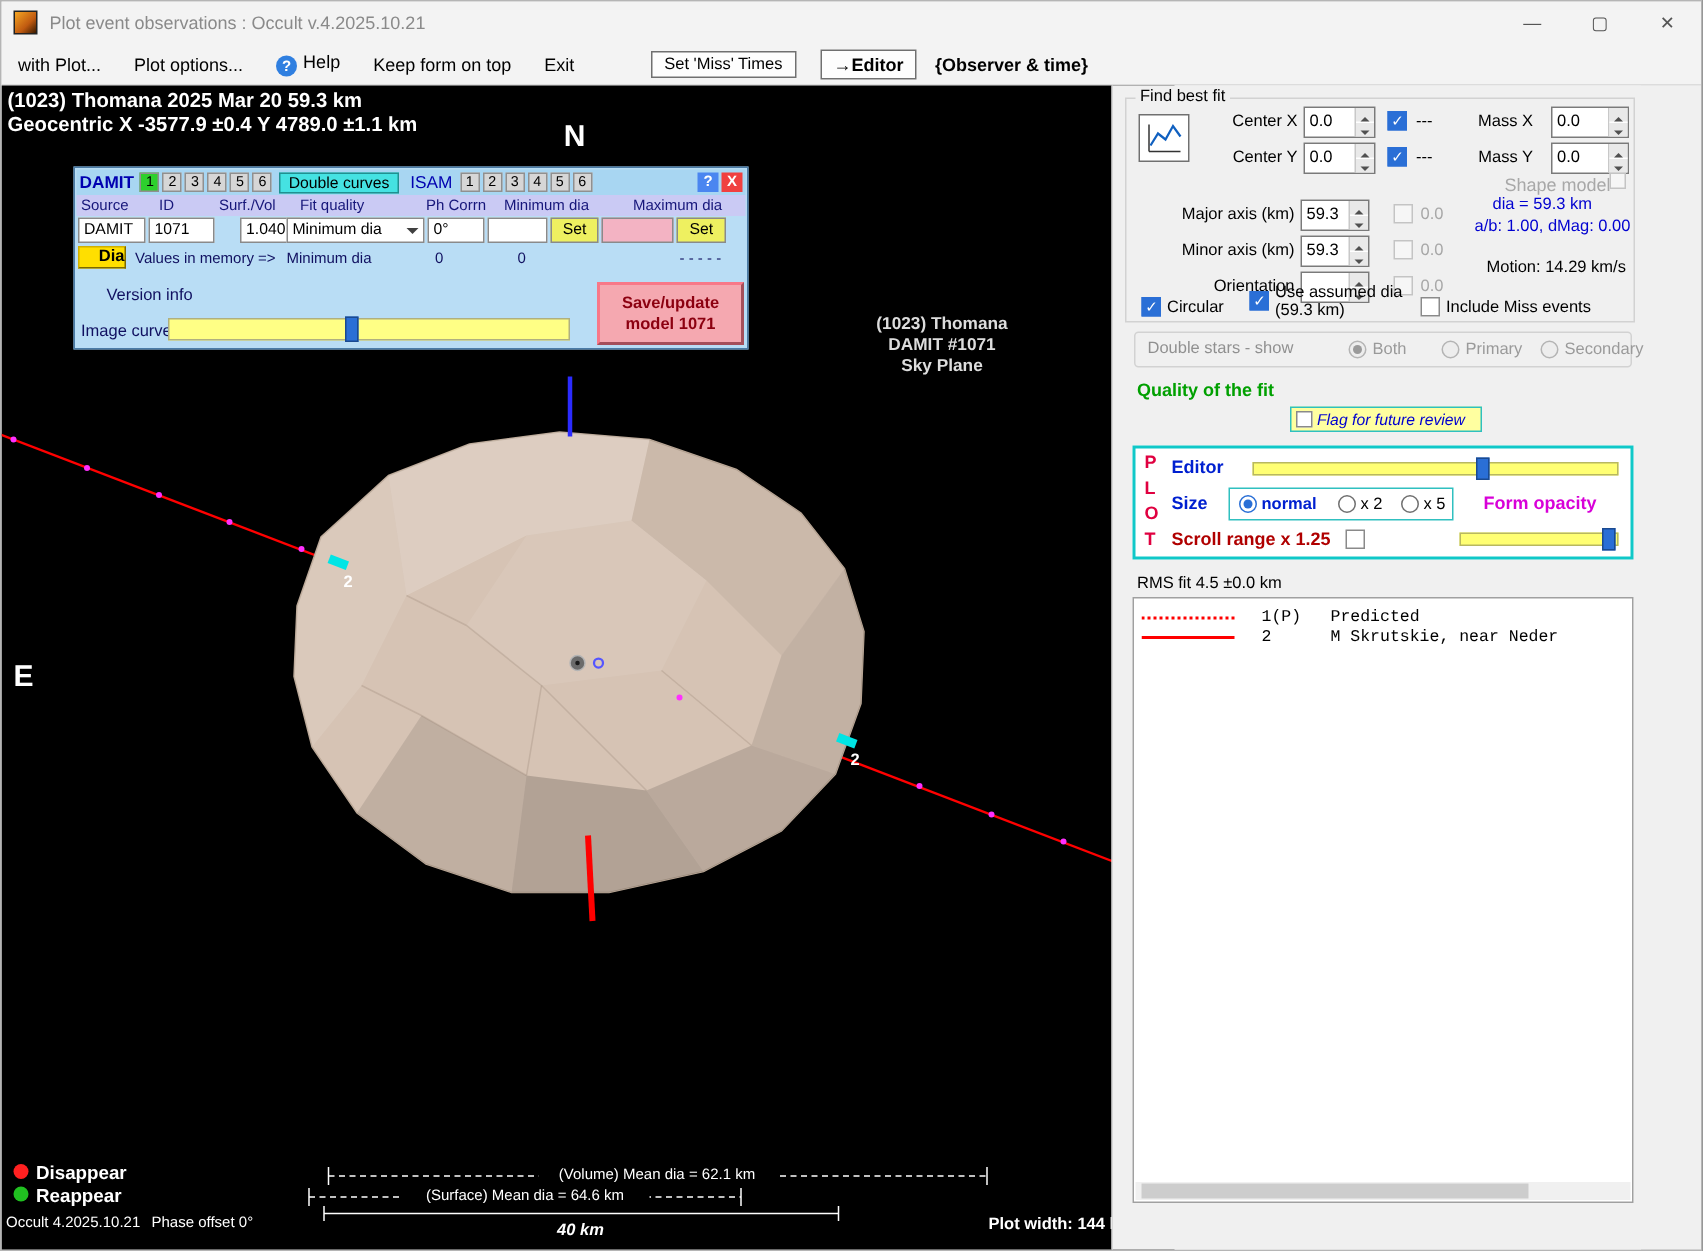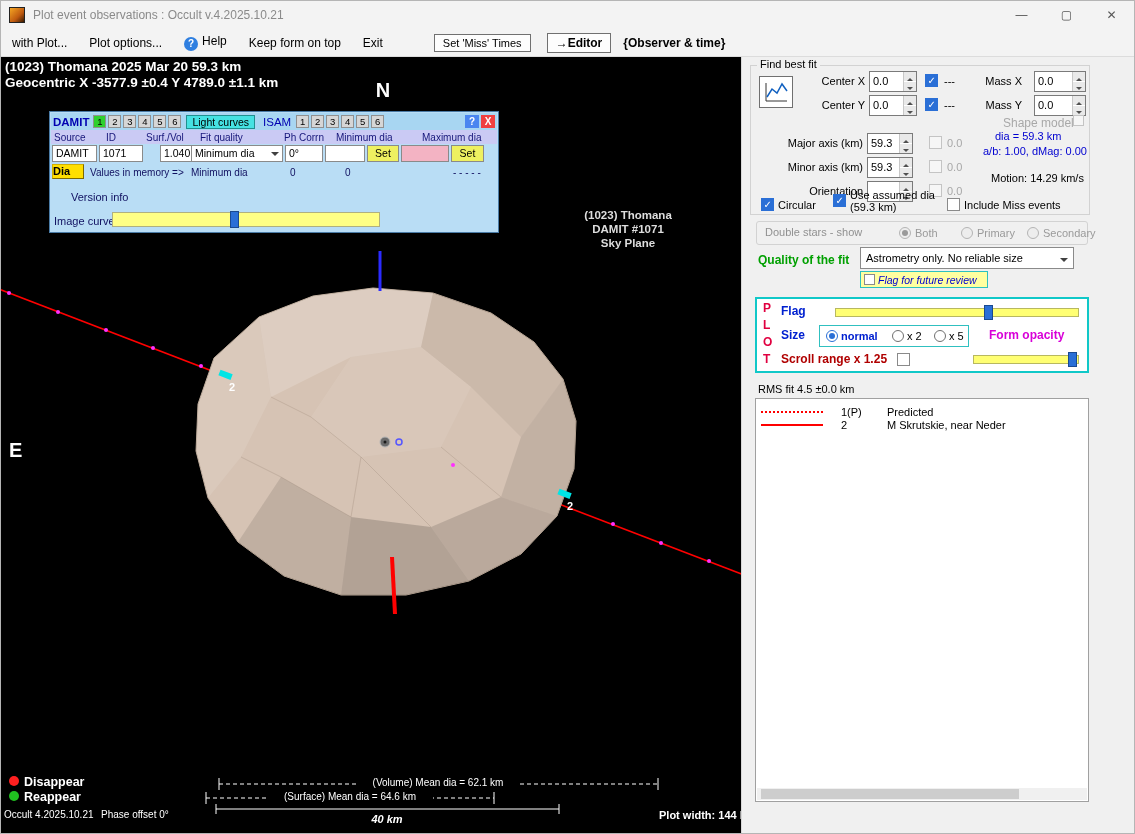--- a/index.html
+++ b/index.html
@@ -43,21 +43,21 @@
   .dm-isam{font-weight:normal;color:#0000b0;font-size:11.5px;margin:0 3px}
   .dm-q{width:14px;height:13px;background:#4a86f0;color:#fff;font-weight:bold;font-size:10px;display:inline-flex;align-items:center;justify-content:center;margin-left:auto}
   .dm-x{width:14px;height:13px;background:#f04040;color:#fff;font-weight:bold;font-size:10px;display:inline-flex;align-items:center;justify-content:center}
   .dm-hdr{position:absolute;left:1px;top:18px;right:1px;height:14px;background:#cacaf4}
   .dh{position:absolute;top:20px;font-size:10px;color:#16167a}
   .dc{position:absolute;top:33px;height:17px;background:#fff;border:1px solid #8a8a8a;font-size:10.5px;padding:1px 3px;overflow:hidden}
   .dc.btn{background:#eef060;text-align:center;padding:1px 0}
   .dc.pink{background:#f3b3c3}
   .ddl-arrow{position:absolute;right:3px;top:6px;border:4px solid transparent;border-top-color:#404040}
   .d4{position:absolute;top:55px;font-size:10px;color:#101060}
-  .dia-btn{position:absolute;left:2px;top:52px;width:32px;height:15px;background:#ffdf00;border:1px outset #d0b000;font-weight:bold;font-size:11px;text-align:left;color:#000}
+  .dia-btn{position:absolute;left:2px;top:52px;width:32px;height:15px;background:#ffdf00;border:1px outset #d0b000;font-weight:bold;font-size:11px;text-align:right;color:#000}
   .dver-lbl{position:absolute;left:21px;top:79px;font-size:11px;color:#101060}
   .dver-box{position:absolute;left:62px;top:76px;width:266px;height:17px;background:#fffde8;border:1px solid #9a9a9a;font-size:10.5px;padding:1px 3px}
   .dimg-lbl{position:absolute;left:4px;top:103px;font-size:11px;color:#101060}
   .dslider{position:absolute;left:62px;top:100px;width:268px;height:15px;background:#ffff85;border:1px solid #b0b080}
   .dthumb{position:absolute;left:44%;top:-2px;width:9px;height:17px;background:#2a6fd6;border:1px solid #1a4a90}
   .dsave{position:absolute;left:348px;top:76px;width:98px;height:42px;background:#f5a8b0;border:2px outset #f87888;color:#8c0010;font-weight:bold;font-size:11px;text-align:center;display:flex;flex-direction:column;align-items:center;justify-content:center;line-height:14px}
 
   
   .rightpanel{position:absolute;left:740px;top:56px;width:353px;height:778px;background:#f0f0f0;border-left:1px solid #d8d8d8}
   .gbox{position:absolute;border:1px solid #d2d2d2}
@@ -90,21 +90,21 @@
   .plotbox{position:absolute;left:13px;top:240px;width:334px;height:76px;background:#fff;border:2px solid #10c8c8}
   .pletter{position:absolute;left:6px;font-weight:bold;font-size:12px;color:#e00040}
   .plbl-blue{position:absolute;font-weight:bold;font-size:12px;color:#0020d0}
   .plbl-mag{position:absolute;font-weight:bold;font-size:12px;color:#d800d8}
   .plbl-red{position:absolute;font-weight:bold;font-size:12px;color:#b00000}
   .sld{position:absolute;background:#ffff73;border:1px solid #b8b860}
   .sld .thumb{position:absolute;top:-4px;width:9px;height:15px;background:#2a6fd6;border:1px solid #1a4a90}
   .sizegrp{position:absolute;left:62px;top:26px;width:150px;height:22px;border:1px solid #30c0c0}
   .sizegrp .txt{position:absolute;top:4px;font-size:11px}
   .sizegrp .txt.sel{color:#0020d0;font-weight:bold}
-  .listbox{position:absolute;left:13px;top:341px;width:334px;height:404px;background:#fff;border:1px solid #a0a0a0;font-family:Liberation Sans, sans-serif;font-size:11px;overflow:hidden}
+  .listbox{position:absolute;left:13px;top:341px;width:334px;height:404px;background:#fff;border:1px solid #a0a0a0;font-family:Liberation Mono, monospace;font-size:11px;overflow:hidden}
   .lrow{position:absolute;left:5px;right:2px;height:13px;display:flex;align-items:center;white-space:nowrap;overflow:hidden}
   .lline{width:62px;margin-right:18px;border-top:2px solid #ff0000;flex:none}
   .lline.dot{border-top-style:dotted}
   .lnum{width:46px;flex:none}
   .hscroll{position:absolute;left:1px;right:1px;bottom:1px;height:12px;background:#f0f0f0}
   .hthumb{position:absolute;left:4px;top:1px;width:258px;height:10px;background:#cdcdcd}
   .rms{position:absolute;left:16px;top:326px;font-size:11px}
 </style>
 </head>
 <body>
@@ -233,21 +233,21 @@
 
   <div class="damit">
     <div class="dm-row">
       <span class="dm-damit">DAMIT</span>
       <span class="dtab act">1</span>
       <span class="dtab">2</span>
       <span class="dtab">3</span>
       <span class="dtab">4</span>
       <span class="dtab">5</span>
       <span class="dtab">6</span>
-      <span class="dm-lc">Light curves</span>
+      <span class="dm-lc">Double curves</span>
       <span class="dm-isam">ISAM</span>
       <span class="dtab">1</span>
       <span class="dtab">2</span>
       <span class="dtab">3</span>
       <span class="dtab">4</span>
       <span class="dtab">5</span>
       <span class="dtab">6</span>
       <span class="dm-q">?</span>
       <span class="dm-x">X</span>
     </div>
@@ -275,20 +275,24 @@
     <span class="d4" style="left:141px">Minimum dia</span>
     <span class="d4" style="left:240px">0</span>
     <span class="d4" style="left:295px">0</span>
     <span class="d4" style="left:403px">- - - - -</span>
 
     <span class="dver-lbl">Version info</span>
     <span class="dimg-lbl">Image curves</span>
     <span class="dslider">
         <span class="dthumb"></span>
       </span>
+    <span class="dsave">
+        <span>Save/update</span>
+        <span>model 1071</span>
+      </span>
   </div>
 </div>
 
 <div class="rightpanel">
 
   <div class="gbox" style="left:8px;top:8px;width:340px;height:150px">
     <span class="gbox-lbl" style="left:6px;top:-8px">Find best fit</span>
 
     <div class="abs" style="left:8px;top:10px;width:34px;height:32px;background:#fff;border:1px solid #707070;display:flex;align-items:center;justify-content:center">
       <svg width="26" height="24">
@@ -387,35 +391,32 @@
     <span class="flbl gray" style="left:8px;top:4px;color:#909090">Double stars - show</span>
     <span class="rad dis on" style="position:absolute;left:142px;top:5px"></span>
     <span class="flbl gray" style="left:158px;top:5px;color:#9a9a9a">Both</span>
     <span class="rad dis" style="position:absolute;left:204px;top:5px"></span>
     <span class="flbl gray" style="left:220px;top:5px;color:#9a9a9a" data_bind="">Primary</span>
     <span class="rad dis" style="position:absolute;left:270px;top:5px"></span>
     <span class="flbl gray" style="left:286px;top:5px;color:#9a9a9a">Secondary</span>
   </div>
 
   <span class="flbl" style="left:16px;top:196px;color:#00a000;font-weight:bold;font-size:12px">Quality of the fit</span>
-  <span class="ddl" style="left:118px;top:190px;width:214px;height:22px">
-      <span>Astrometry only. No reliable size</span>
-    </span>
   <span class="flagbox" style="left:118px;top:214px;width:128px;height:17px">
       <span class="chk sm2" style="background:#fff"></span>
       <span>Flag for future review</span>
     </span>
 
   <div class="plotbox">
     <span class="pletter" style="top:2px">P</span>
     <span class="pletter" style="top:19px">L</span>
     <span class="pletter" style="top:36px">O</span>
     <span class="pletter" style="top:53px">T</span>
 
-    <span class="plbl-blue" style="left:24px;top:5px">Flag</span>
+    <span class="plbl-blue" style="left:24px;top:5px">Editor</span>
     <span class="sld" style="left:78px;top:9px;width:244px;height:9px">
         <span class="thumb" style="left:148px"></span>
       </span>
 
     <span class="plbl-blue" style="left:24px;top:29px">Size</span>
     <span class="sizegrp">
       <span class="rad on" style="position:absolute;left:6px;top:4px"></span>
       <span class="txt sel" style="left:21px">normal</span>
       <span class="rad" style="position:absolute;left:72px;top:4px"></span>
       <span class="txt" style="left:87px">x 2</span>

